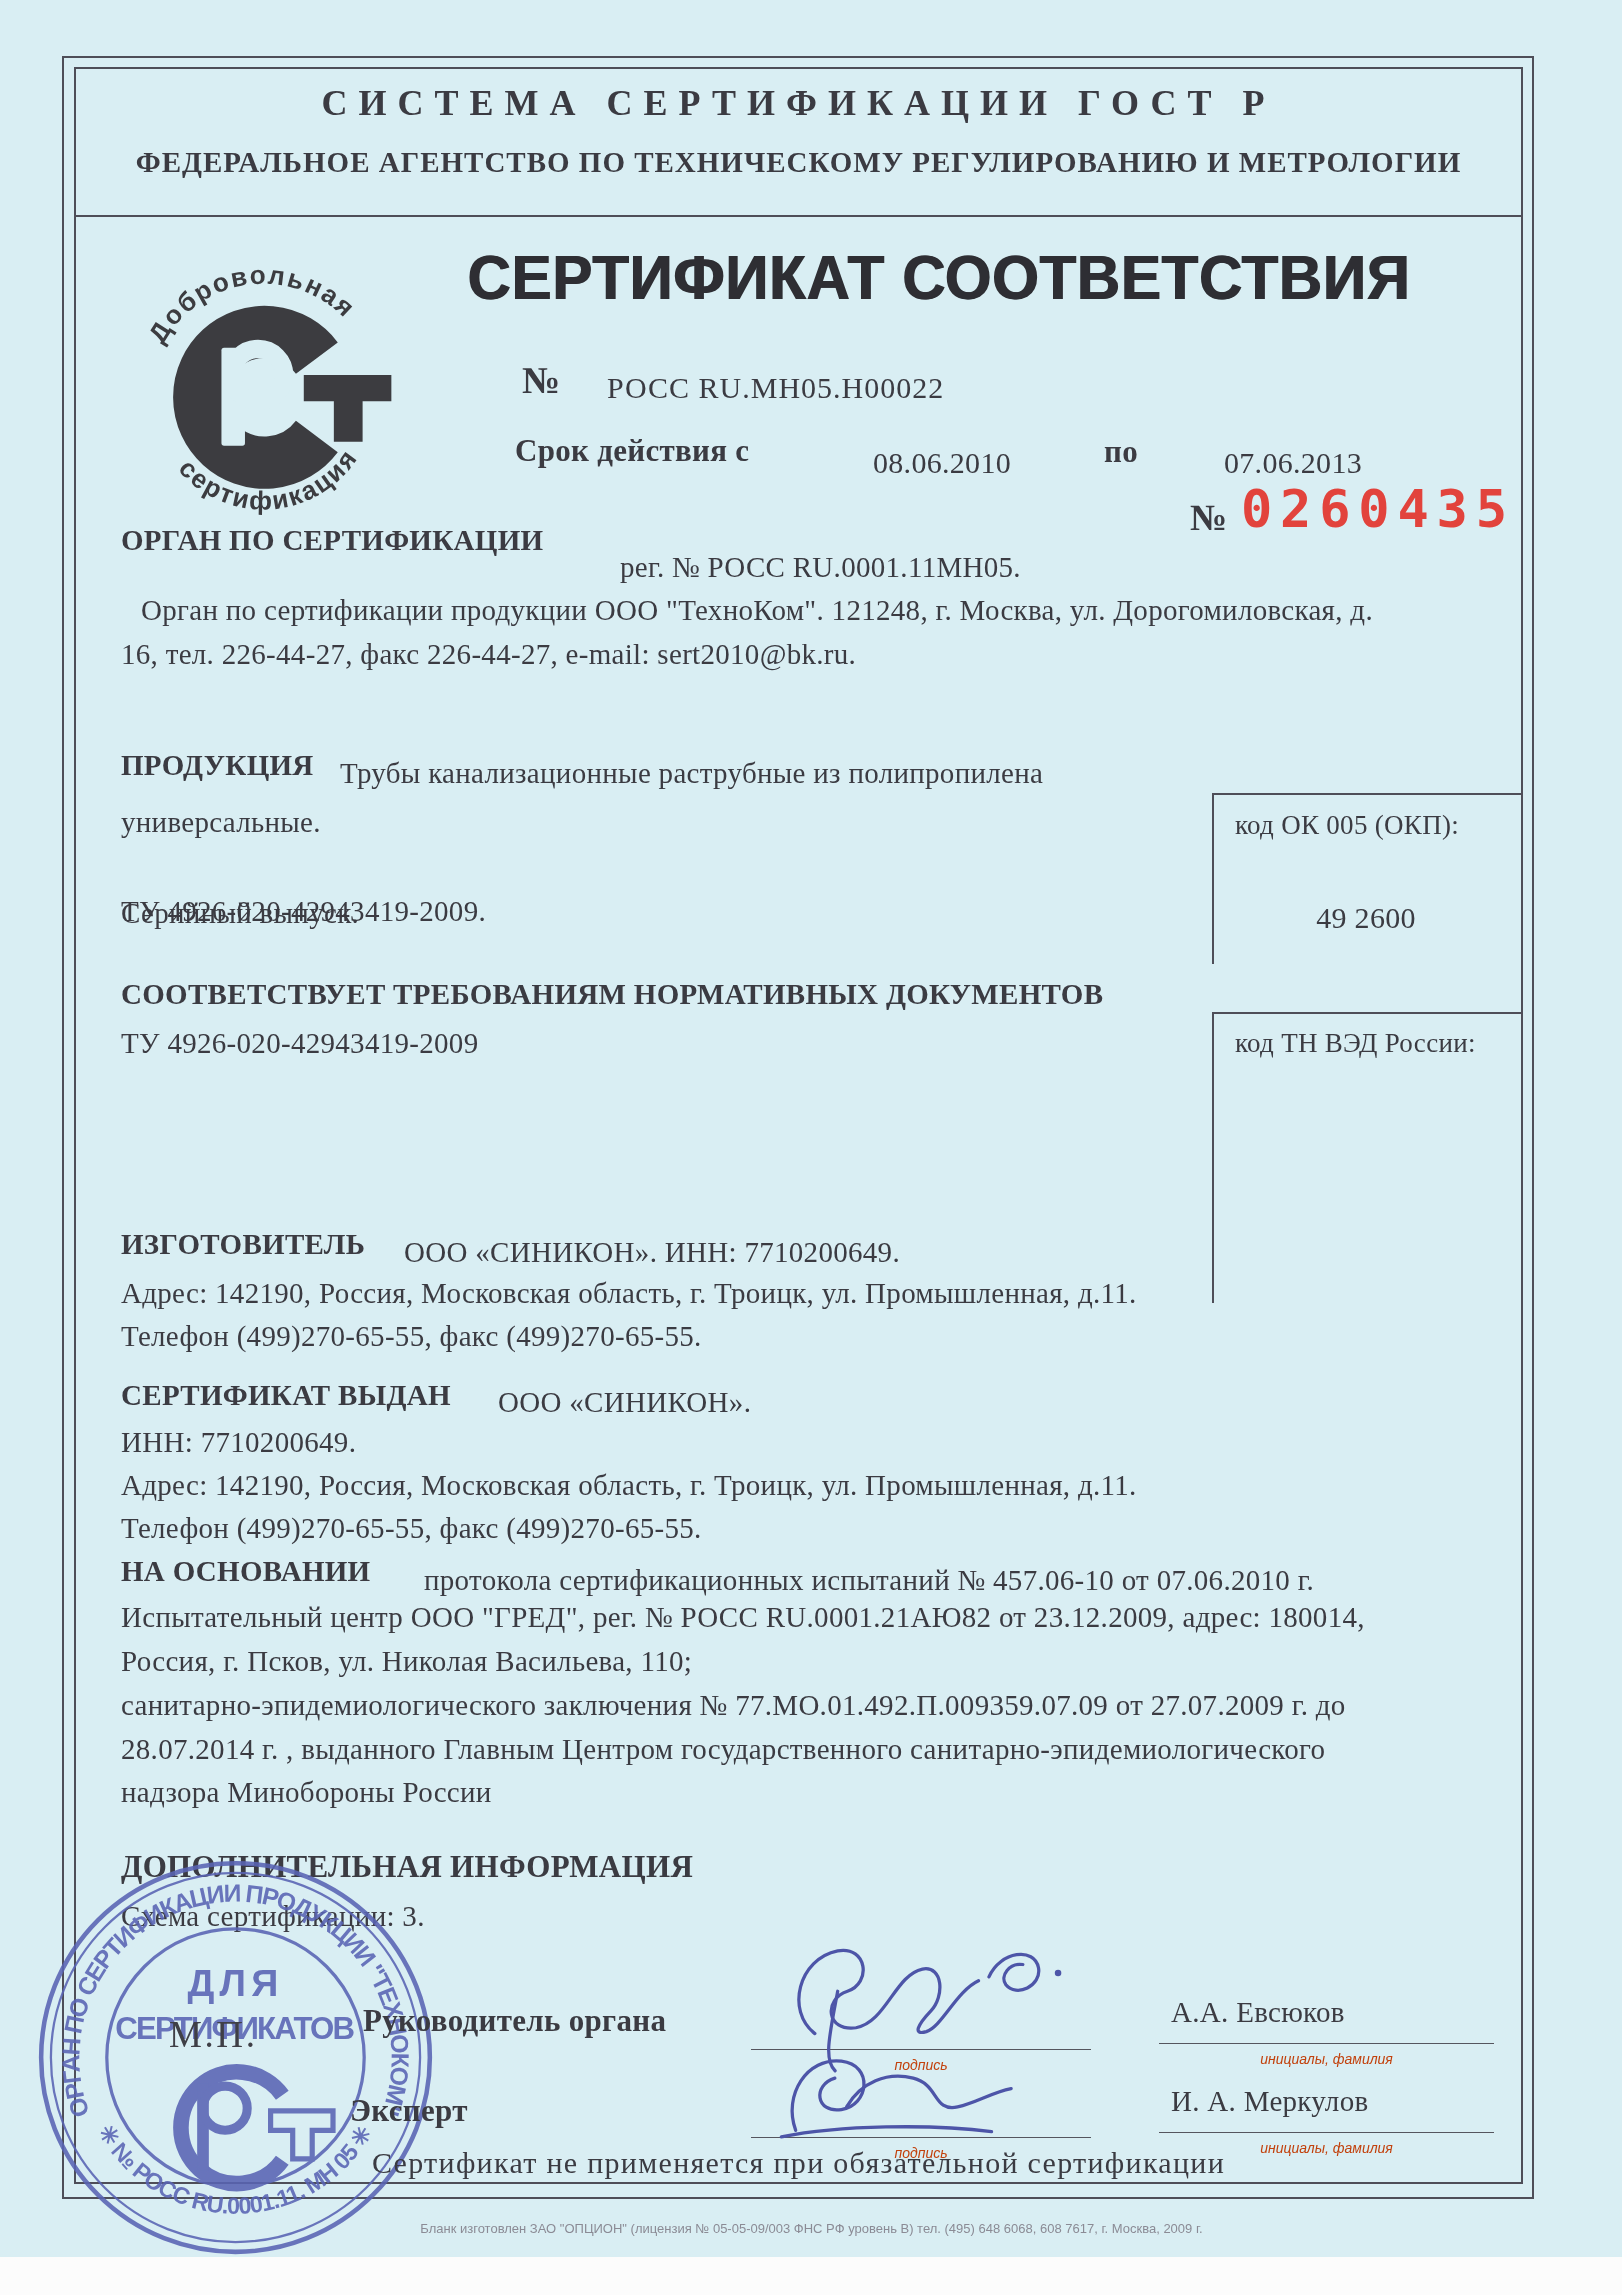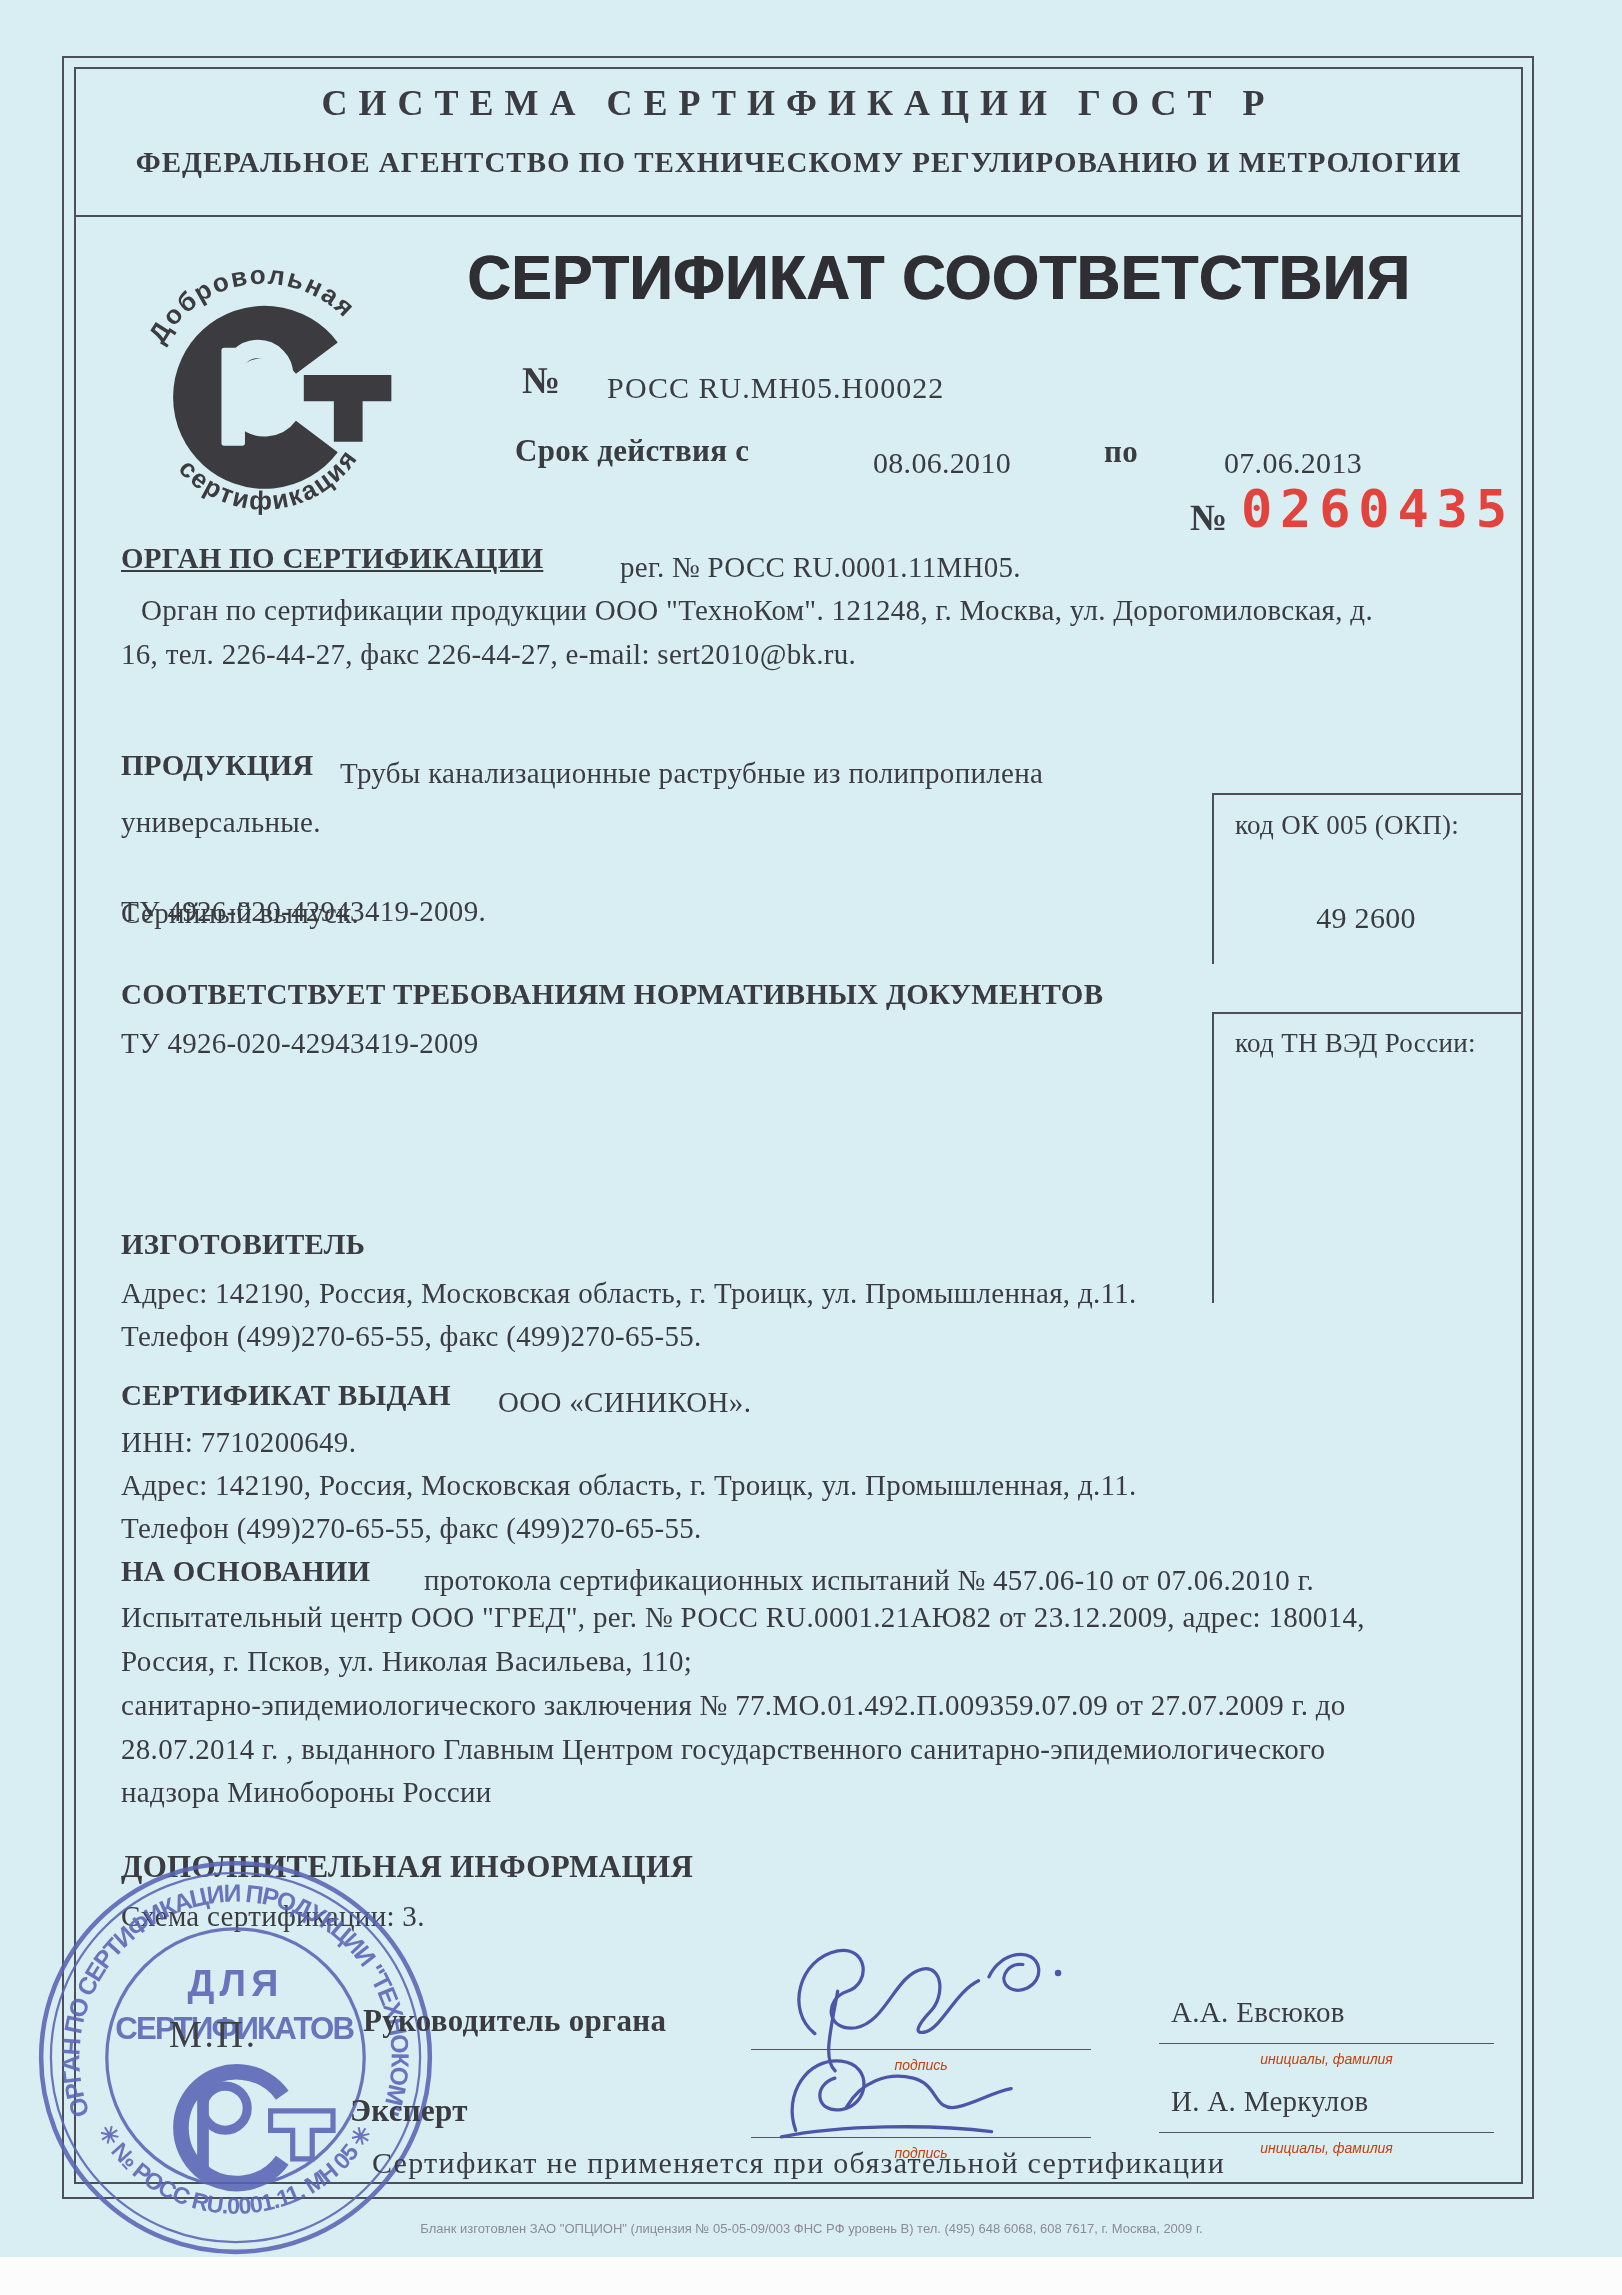--- a/index.html
+++ b/index.html
@@ -86,21 +86,21 @@
   <div class="t" style="left:607px;top:371px;font-size:30px;letter-spacing:1px;">РОСС RU.МН05.Н00022</div>
 
   <div class="b" style="left:515px;top:433px;font-size:31px;">Срок действия  с</div>
   <div class="t" style="left:873px;top:446px;font-size:30px;">08.06.2010</div>
   <div class="b" style="left:1104px;top:434px;font-size:31px;">по</div>
   <div class="t" style="left:1224px;top:446px;font-size:30px;">07.06.2013</div>
 
   <div class="b" style="left:1190px;top:496px;font-size:37px;">№</div>
   <div class="t formnum" style="left:1241px;top:479px;">0260435</div>
 
-  <div class="b" style="left:121px;top:542px;text-decoration:underline;">ОРГАН ПО СЕРТИФИКАЦИИ</div>
+  <div class="b" style="left:121px;top:524px;">ОРГАН ПО СЕРТИФИКАЦИИ</div>
   <div class="t" style="left:620px;top:551px;">рег. № РОСС RU.0001.11МН05.</div>
   <div class="t" style="left:121px;top:594px;margin-left:20px;">Орган по сертификации продукции ООО "ТехноКом". 121248, г. Москва, ул. Дорогомиловская, д.</div>
   <div class="t" style="left:121px;top:638px;">16, тел. 226-44-27, факс 226-44-27, e-mail: sert2010@bk.ru.</div>
 
   <div class="b" style="left:121px;top:749px;">ПРОДУКЦИЯ</div>
   <div class="t" style="left:340px;top:757px;">Трубы канализационные раструбные из полипропилена</div>
   <div class="t" style="left:121px;top:806px;">универсальные.</div>
   <div class="t" style="left:121px;top:851px;margin-top:44px;">ТУ 4926-020-42943419-2009.</div>
   <div class="t" style="left:121px;top:897px;">Серийный выпуск.</div>
 
@@ -110,20 +110,21 @@
   <div class="t center" style="left:1235px;top:901px;width:262px;font-size:30px;">49 2600</div>
 
   <div class="b" style="left:121px;top:978px;">СООТВЕТСТВУЕТ ТРЕБОВАНИЯМ НОРМАТИВНЫХ ДОКУМЕНТОВ</div>
   <div class="t" style="left:121px;top:1027px;">ТУ 4926-020-42943419-2009</div>
 
   <div class="hline" style="left:1212px;top:1012px;width:309px;height:1.6px;"></div>
   <div class="vline" style="left:1212px;top:1012px;height:291px;width:1.6px;"></div>
   <div class="t" style="left:1235px;top:1028px;font-size:27px;">код ТН ВЭД России:</div>
 
   <div class="b" style="left:121px;top:1228px;">ИЗГОТОВИТЕЛЬ</div>
+  <div class="t" style="left:404px;top:1236px;">ООО «СИНИКОН». ИНН: 7710200649.</div>
   <div class="t" style="left:121px;top:1277px;">Адрес: 142190, Россия, Московская область, г. Троицк, ул. Промышленная, д.11.</div>
   <div class="t" style="left:121px;top:1320px;">Телефон (499)270-65-55, факс (499)270-65-55.</div>
 
   <div class="b" style="left:121px;top:1379px;">СЕРТИФИКАТ ВЫДАН</div>
   <div class="t" style="left:498px;top:1386px;">ООО «СИНИКОН».</div>
   <div class="t" style="left:121px;top:1426px;">ИНН: 7710200649.</div>
   <div class="t" style="left:121px;top:1469px;">Адрес: 142190, Россия, Московская область, г. Троицк, ул. Промышленная, д.11.</div>
   <div class="t" style="left:121px;top:1512px;">Телефон (499)270-65-55, факс (499)270-65-55.</div>
 
   <div class="b" style="left:121px;top:1555px;">НА ОСНОВАНИИ</div>

